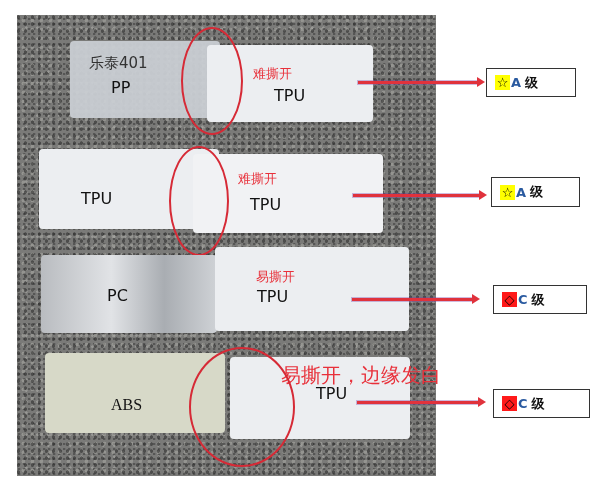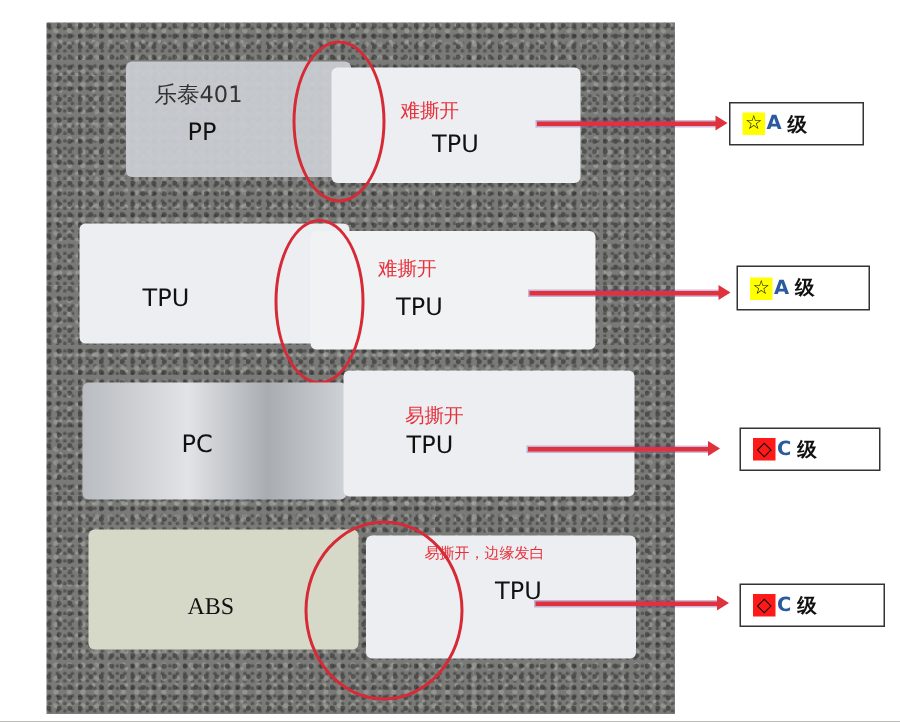--- a/index.html
+++ b/index.html
@@ -4,21 +4,21 @@
 <style>
   html,body{margin:0;padding:0;}
   body{width:600px;height:481px;background:#ffffff;position:relative;overflow:hidden;font-family:"DejaVu Sans",sans-serif;}
   .photo{position:absolute;left:17px;top:15px;width:419px;height:461px;
     background-color:#7a7a78;
     background-image:
       radial-gradient(circle at 20% 30%, rgba(40,40,40,.55) 0 1.5px, transparent 2px),
       radial-gradient(circle at 70% 60%, rgba(170,170,165,.55) 0 1.5px, transparent 2px),
       radial-gradient(circle at 45% 80%, rgba(50,50,50,.5) 0 1px, transparent 1.5px),
       radial-gradient(circle at 85% 15%, rgba(180,180,175,.5) 0 1px, transparent 1.5px);
-    background-size:7px 7px, 9px 9px, 5px 5px, 11px 11px;margin-left:14px;}
+    background-size:7px 7px, 9px 9px, 5px 5px, 11px 11px;}
   .strip{position:absolute;border-radius:4px;}
   .lbl{position:absolute;font-family:"DejaVu Sans",sans-serif;color:#111;}
   .big{font-size:16px;}
   .red{position:absolute;color:#e8303a;font-size:13px;white-space:nowrap;}
   .ellipse{position:absolute;border:2px solid #d62a36;border-radius:50%;box-sizing:border-box;}
   .arrow{position:absolute;height:3px;background:#e0323c;box-shadow:0 0 0 1px rgba(120,60,160,.35);}
   .arrow::after{content:"";position:absolute;right:-7px;top:-4px;border-left:8px solid #e0323c;border-top:5.5px solid transparent;border-bottom:5.5px solid transparent;}
   .box{position:absolute;border:1.5px solid #333;background:#fff;box-sizing:border-box;display:flex;align-items:center;padding-left:8px;font-size:13px;font-weight:bold;}
   .sym{display:inline-block;width:15px;height:15px;text-align:center;line-height:15px;font-size:13px;color:#000;}
   .sym.yel{background:#ffff00;}
@@ -49,21 +49,21 @@
   <div class="strip" style="left:24px;top:240px;width:176px;height:78px;background:linear-gradient(90deg,#b9bcc0,#e1e3e6 40%,#a9adb2 70%,#cfd2d6);"></div>
   <div class="strip" style="left:198px;top:232px;width:194px;height:84px;background:#eceef1;"></div>
   <span class="lbl big" style="left:90px;top:271px;">PC</span>
   <span class="lbl big" style="left:240px;top:272px;">TPU</span>
   <span class="red" style="left:239px;top:253px;font-family:Liberation Serif, serif;">易撕开</span>
 
   <div class="strip" style="left:28px;top:338px;width:180px;height:80px;background:#d7d9c8;"></div>
   <div class="strip" style="left:213px;top:342px;width:180px;height:82px;background:#eceef1;"></div>
   <span class="lbl big" style="left:94px;top:381px;font-family:Liberation Serif, serif;">ABS</span>
   <span class="lbl big" style="left:299px;top:369px;">TPU</span>
-  <span class="red" style="left:252px;top:347px;font-size:10px;">易撕开，边缘发白</span>
+  <span class="red" style="left:264px;top:347px;font-size:20px;">易撕开，边缘发白</span>
   <div class="ellipse" style="left:172px;top:332px;width:106px;height:120px;"></div>
 </div>
 
 <div class="arrow" style="left:358px;top:81px;width:120px;"></div>
 <div class="arrow" style="left:353px;top:194px;width:127px;"></div>
 <div class="arrow" style="left:352px;top:298px;width:121px;"></div>
 <div class="arrow" style="left:357px;top:401px;width:122px;"></div>
 
 <div class="box" style="left:486px;top:68px;width:90px;height:29px;">
   <span class="sym yel">☆</span>

